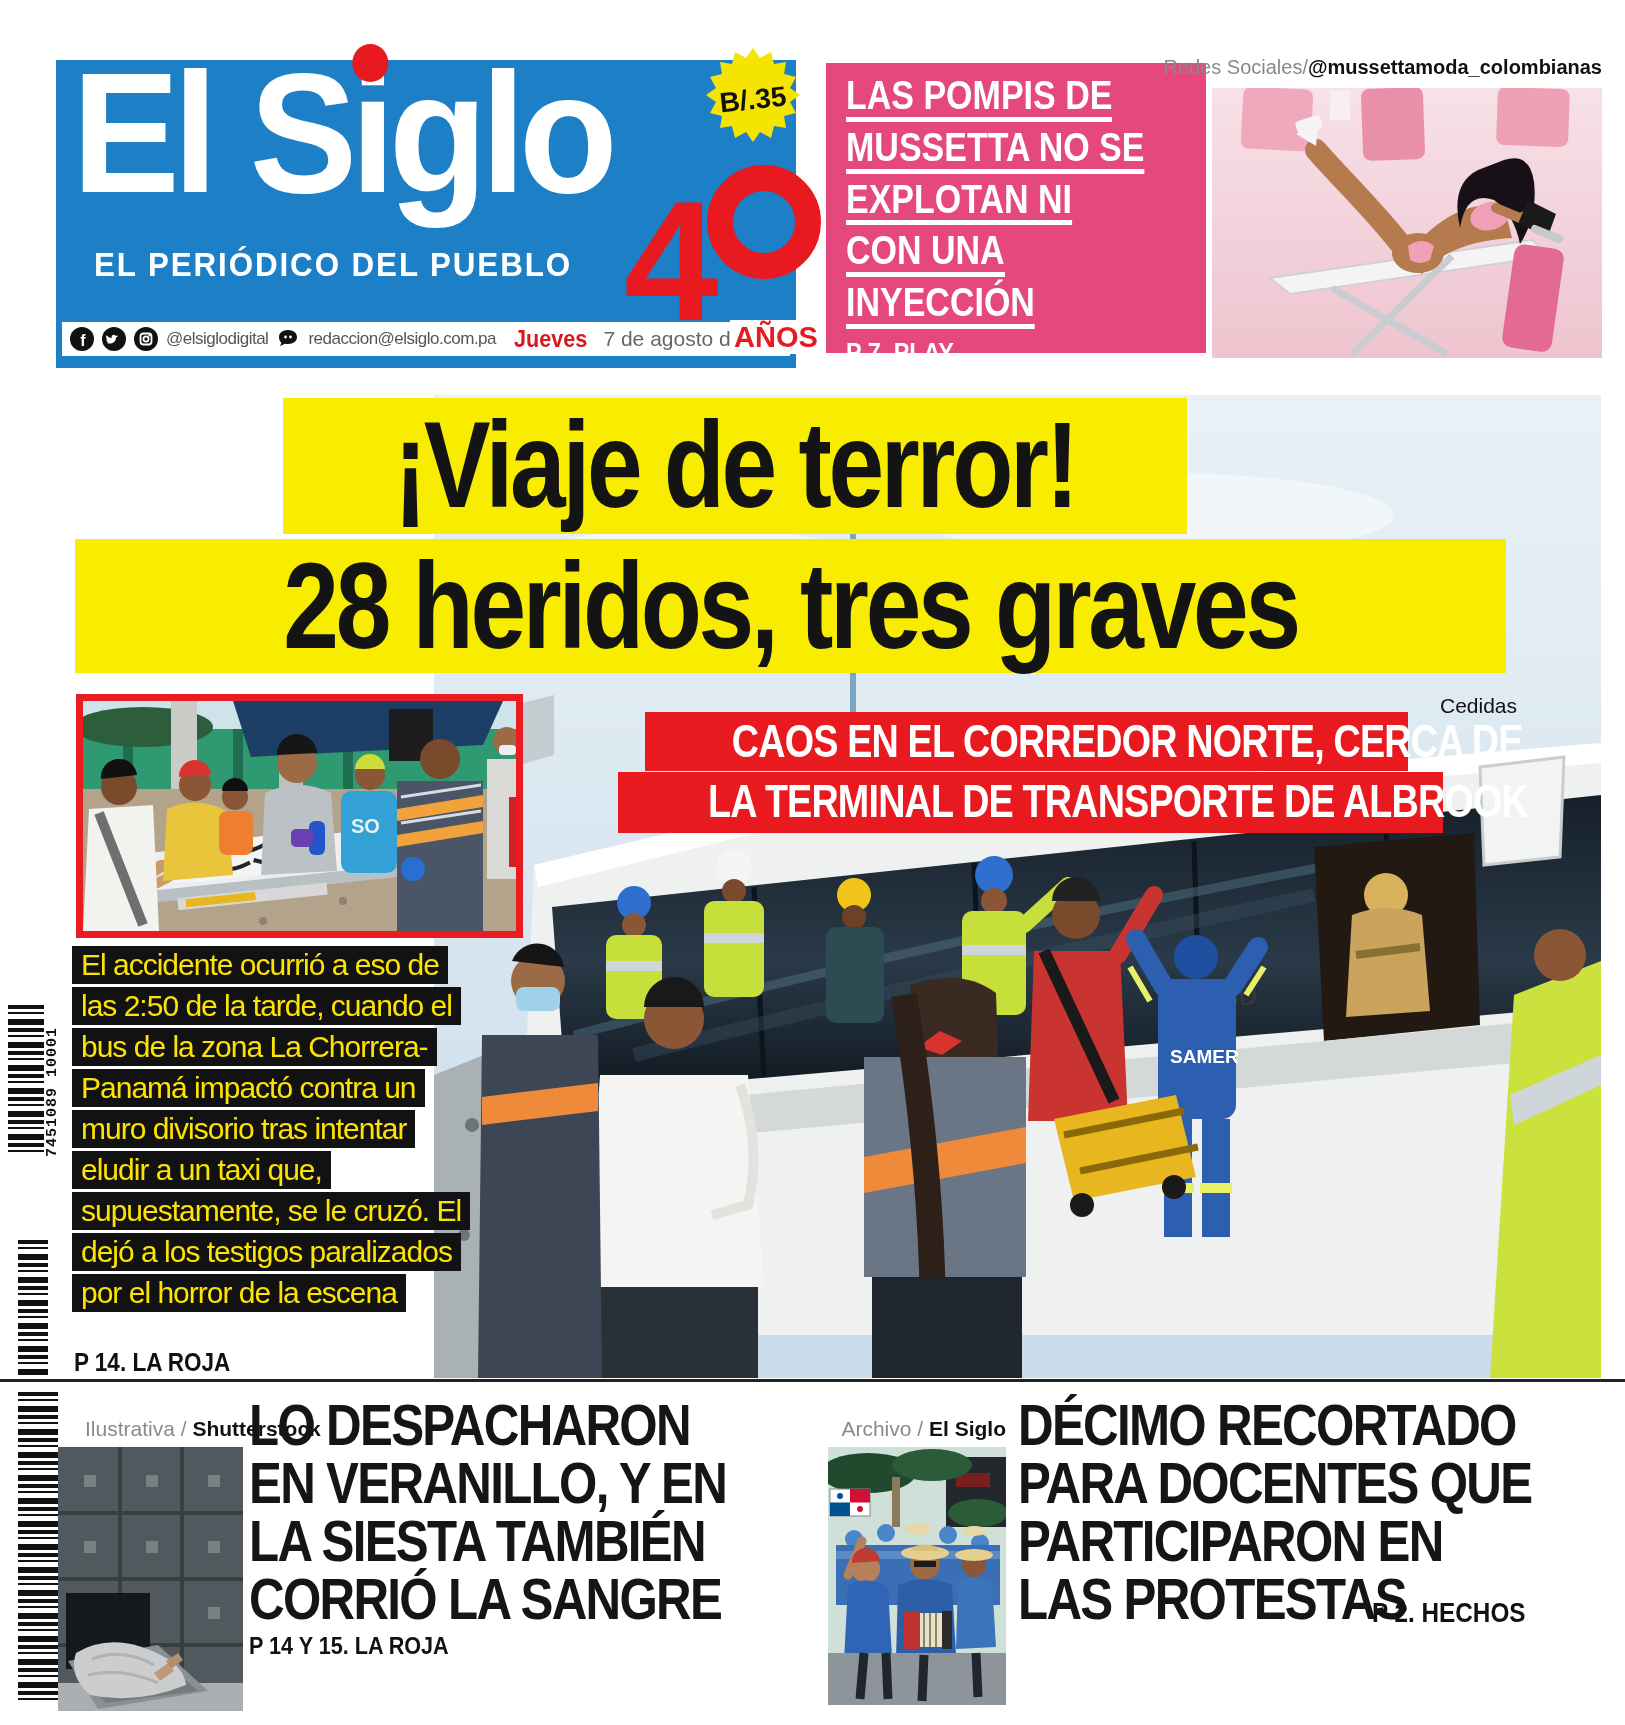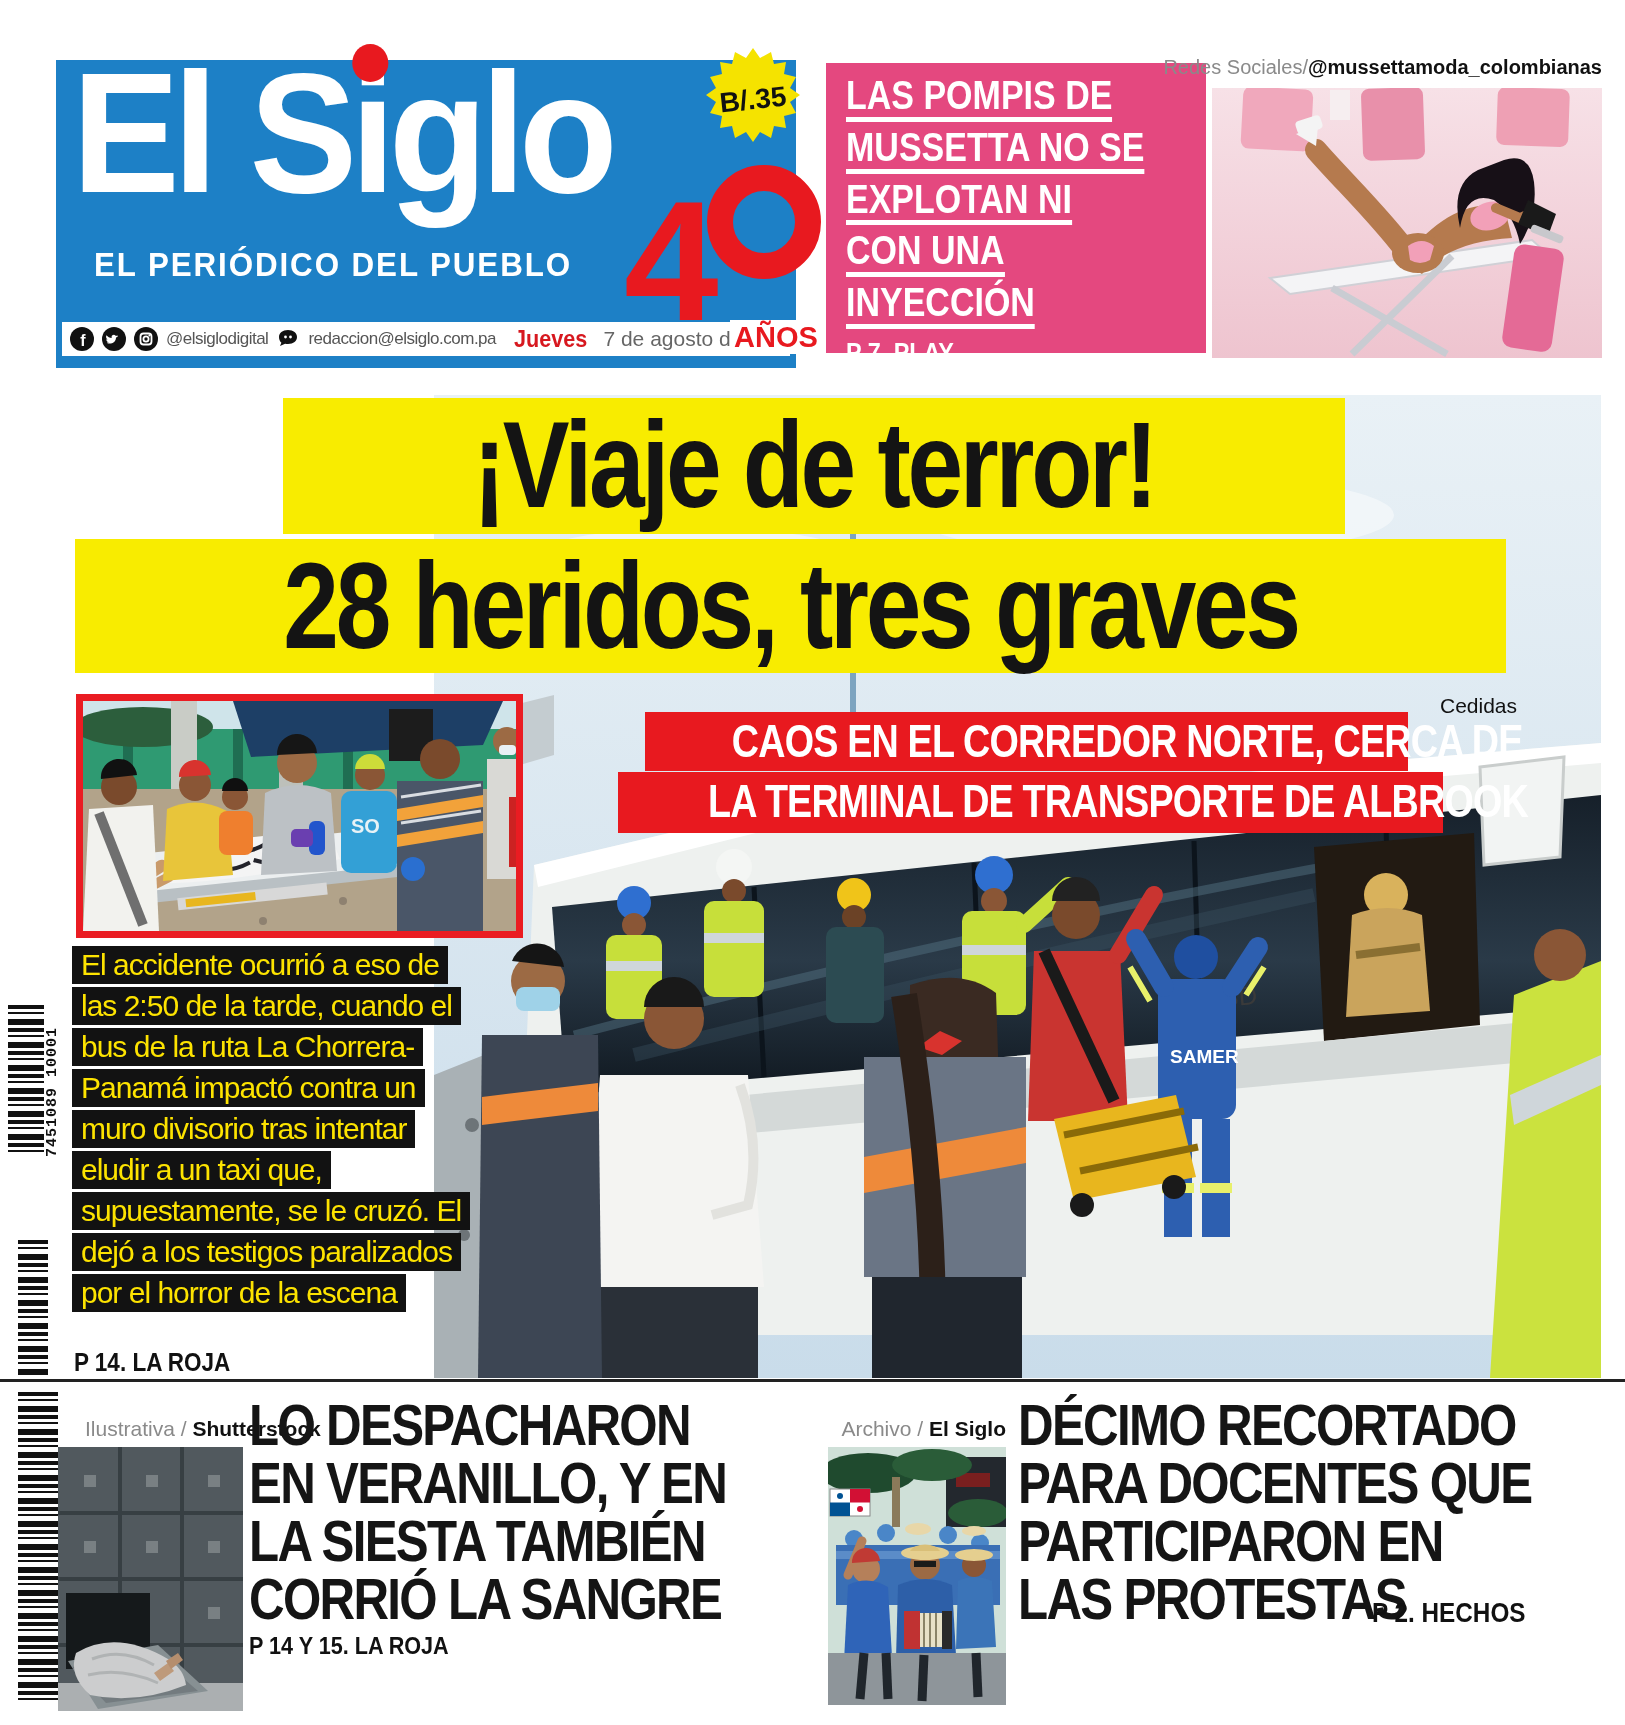--- a/index.html
+++ b/index.html
@@ -36,21 +36,21 @@
         transform:scaleX(.85);transform-origin:left top;white-space:nowrap;}
   .pinkref{color:#fff;font-weight:bold;font-size:26px;margin-top:8px;transform:scaleX(.9);
         transform-origin:left top;}
   .topcredit{left:1150px;top:56px;width:452px;text-align:right;font-size:20px;color:#8a8a8a;}
   .topcredit b{color:#111;}
   .topphoto{left:1212px;top:88px;width:390px;height:270px;}
 
   
   .mainphoto{left:434px;top:395px;width:1167px;height:983px;z-index:1;}
   .yband{background:#f8ec00;z-index:3;text-align:center;}
-  .yband1{left:283px;top:398px;width:1062px;height:136px;text-align:center;}
+  .yband1{left:283px;top:398px;width:904px;height:136px;text-align:center;}
   .yband2{left:75px;top:539px;width:1431px;height:134px;}
   .yband .t{display:inline-block;font-weight:bold;font-size:122px;line-height:134px;
         color:#141414;letter-spacing:-4px;transform:scaleX(.82);white-space:nowrap;}
   .kick{background:#e8191f;z-index:3;text-align:center;}
   .kick1{left:645px;top:712px;width:763px;height:59px;}
   .kick2{left:618px;top:772px;width:825px;height:61px;}
   .kick .t{display:inline-block;color:#fff;font-weight:bold;font-size:46px;line-height:59px;
         letter-spacing:-1px;transform:scaleX(.82);white-space:nowrap;}
   .cedidas{left:1440px;top:694px;width:135px;font-size:21px;font-weight:normal;
         color:#111;z-index:3;}
@@ -401,21 +401,21 @@
         <circle cx="152" cy="96" r="13" fill="#8a5636"></circle>
           <path d="M139 90 a13 13 0 0 1 26 0 z" fill="#101010"></path>
         <rect x="136" y="110" width="34" height="44" rx="8" fill="#ef7f2e"></rect>
       </g>
     </svg>
   </div>
 
   <div class="abs summary">
     <span class="sline">El accidente ocurrió a eso de</span>
     <span class="sline">las 2:50 de la tarde, cuando el</span>
-    <span class="sline">bus de la ruta La Chorrera-</span>
+    <span class="sline">bus de la zona La Chorrera-</span>
     <span class="sline">Panamá impactó contra un</span>
     <span class="sline">muro divisorio tras intentar</span>
     <span class="sline">eludir a un taxi que,</span>
     <span class="sline">supuestamente, se le cruzó. El</span>
     <span class="sline">dejó a los testigos paralizados</span>
     <span class="sline">por el horror de la escena</span>
   </div>
   <div class="abs leadref">P 14. LA ROJA</div>
 
   <div class="abs divider"></div>

